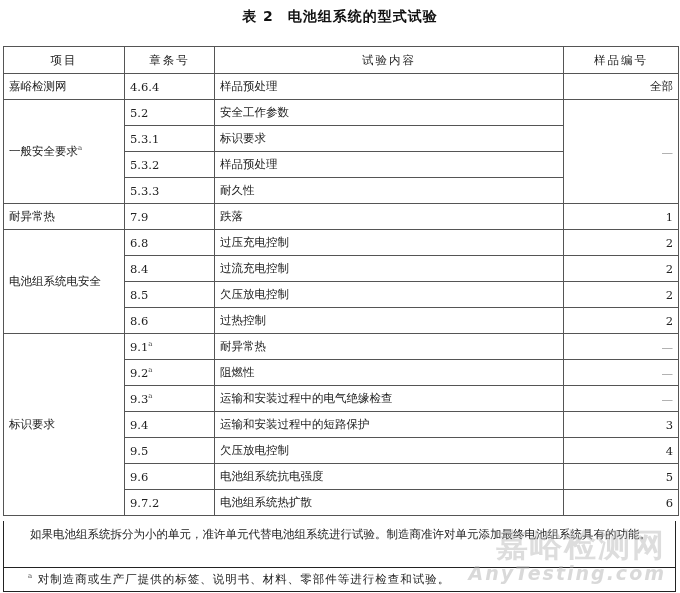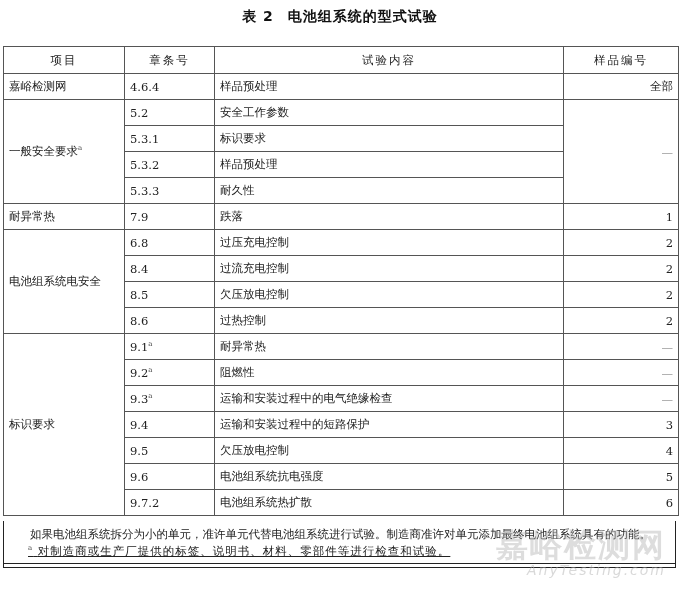--- a/index.html
+++ b/index.html
@@ -15,25 +15,25 @@
                font-weight:normal; vertical-align:middle; white-space:nowrap; overflow:hidden; }
   table.main th { text-align:center; letter-spacing:2px; height:26px; }
   table.main { border:1.5px solid #222; }
   .c { text-align:right; }
   .gray { color:#999; }
   sup { font-size:7px; vertical-align:super; line-height:0; color:#444; }
   .note { position:absolute; left:3px; width:673px; border:1.5px solid #222; border-top:none;
           font-size:11.5px; box-sizing:border-box; }
   .note1 { top:521px; height:47px; padding:3px 6px 0 6px; line-height:21px; white-space:normal; }
   .note1 .p { text-indent:20px; }
-  .note2 { top:540px; height:24px; padding:0 0 0 24px; line-height:22px; letter-spacing:1px;text-decoration:underline; }
+  .note2 { top:568px; height:24px; padding:0 0 0 24px; line-height:22px; letter-spacing:1px; }
   .watermark { position:absolute; right:14px; top:524px; text-align:right; pointer-events:none; }
   .wm-cn { font-family:"DejaVu Sans","Liberation Sans",sans-serif; font-size:32px; font-weight:bold;
            color:rgba(180,180,180,0.45); letter-spacing:2px; }
-  .wm-en { font-family:"DejaVu Sans","Liberation Sans",sans-serif; font-size:14px; font-weight:normal;
+  .wm-en { font-family:"DejaVu Sans","Liberation Sans",sans-serif; font-size:19px; font-weight:bold;
            font-style:italic; color:rgba(180,180,180,0.5); letter-spacing:2px; margin-top:-6px; }
 </style>
 </head>
 <body>
 
 <div class="title">
   <span class="num">表 2</span><span>电池组系统的型式试验</span>
 </div>
 
 <table class="main">

